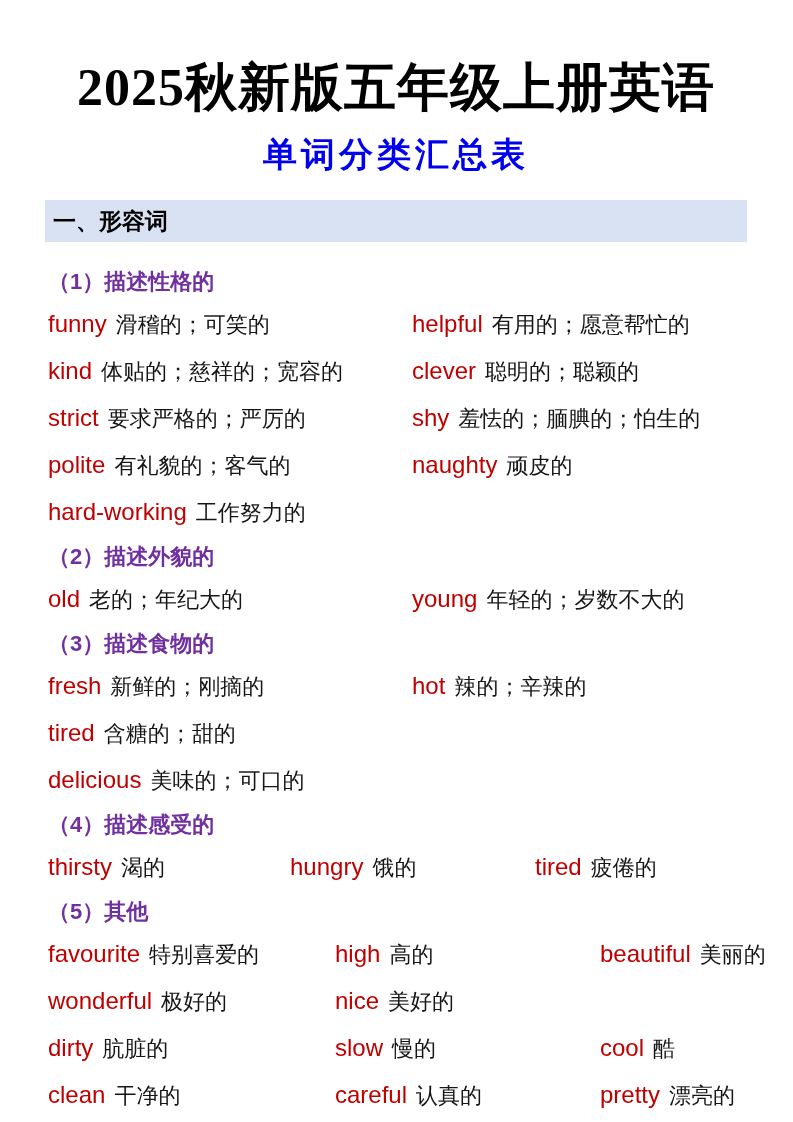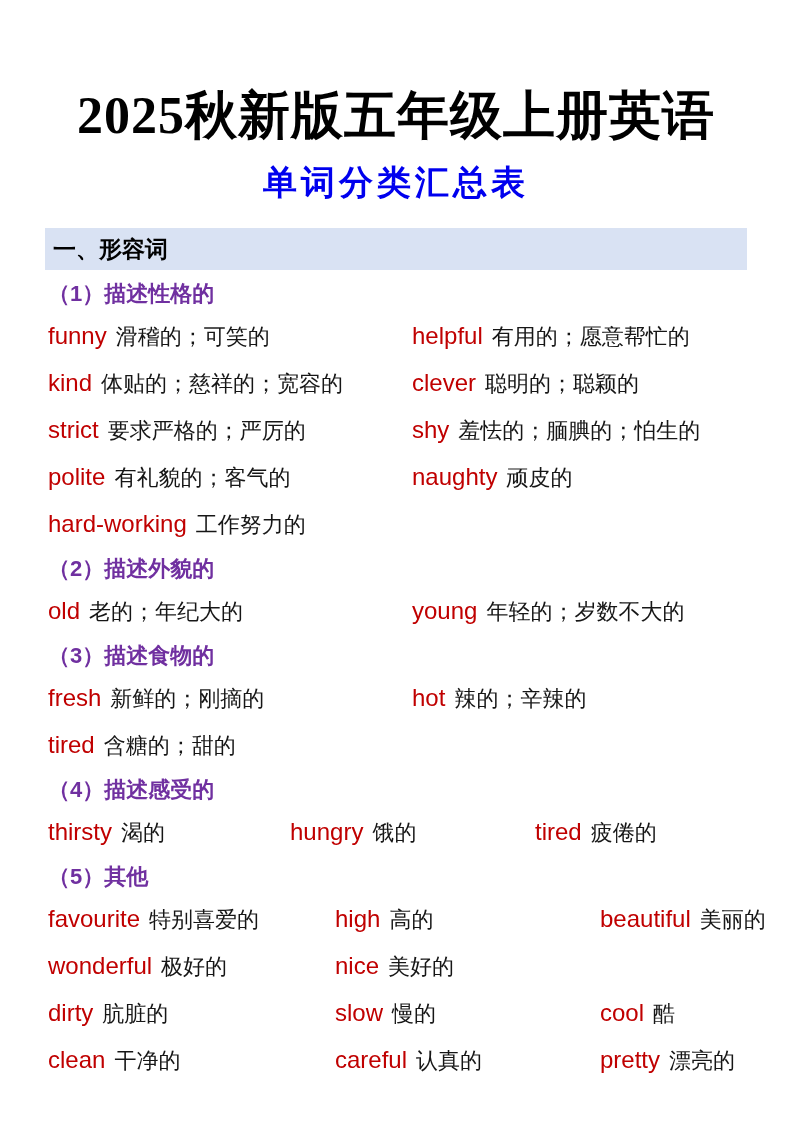--- a/index.html
+++ b/index.html
@@ -11,21 +11,21 @@
     width: 793px;
     height: 1122px;
     overflow: hidden;
     font-family: "Liberation Sans", sans-serif;
     color: #111111;
   }
   .page {
     box-sizing: border-box;
     width: 793px;
     height: 874px;
-    padding: 86px 46px 0 45px;
+    padding: 58px 46px 0 45px;
   }
   .page-title {
     font-family: "Liberation Serif", serif;
     font-size: 52px;
     font-weight: bold;
     color: #000000;
     text-align: center;
     line-height: 1.15;
     letter-spacing: 1px;
     white-space: nowrap;
@@ -40,21 +40,21 @@
     letter-spacing: 4px;
   }
   .section-banner {
     margin-top: 22px;
     background: var(--banner-bg, #d9e2f3);
     color: #000000;
     font-weight: bold;
     font-size: 23px;
     line-height: 42px;
     padding-left: 8px;
-    margin-bottom: 4px;
+    margin-bottom: 20px;
   }
   .word-list {
     padding-left: 3px; 
   }
   .section-heading {
     color: var(--heading-purple, #7030a0);
     font-weight: bold;
     font-size: 22px;
     line-height: 40px;
     white-space: nowrap;
@@ -111,20 +111,23 @@
         <span class="word-entry"><span class="en">young</span><span class="zh">年轻的；岁数不大的</span></span>
       </div>
       <div class="section-heading">（3）描述食物的</div>
       <div class="word-row cols-two">
         <span class="word-entry"><span class="en">fresh</span><span class="zh">新鲜的；刚摘的</span></span>
         <span class="word-entry"><span class="en">hot</span><span class="zh">辣的；辛辣的</span></span>
       </div>
       <div class="word-row cols-two">
         <span class="word-entry"><span class="en">tired</span><span class="zh">含糖的；甜的</span></span>
       </div>
+      <div class="word-row cols-two">
+        <span class="word-entry"><span class="en">delicious</span><span class="zh">美味的；可口的</span></span>
+      </div>
       <div class="section-heading">（4）描述感受的</div>
       <div class="word-row cols-three-a">
         <span class="word-entry"><span class="en">thirsty</span><span class="zh">渴的</span></span>
         <span class="word-entry"><span class="en">hungry</span><span class="zh">饿的</span></span>
         <span class="word-entry"><span class="en">tired</span><span class="zh">疲倦的</span></span>
       </div>
       <div class="section-heading">（5）其他</div>
       <div class="word-row cols-three-b">
         <span class="word-entry"><span class="en">favourite</span><span class="zh">特别喜爱的</span></span>
         <span class="word-entry"><span class="en">high</span><span class="zh">高的</span></span>

